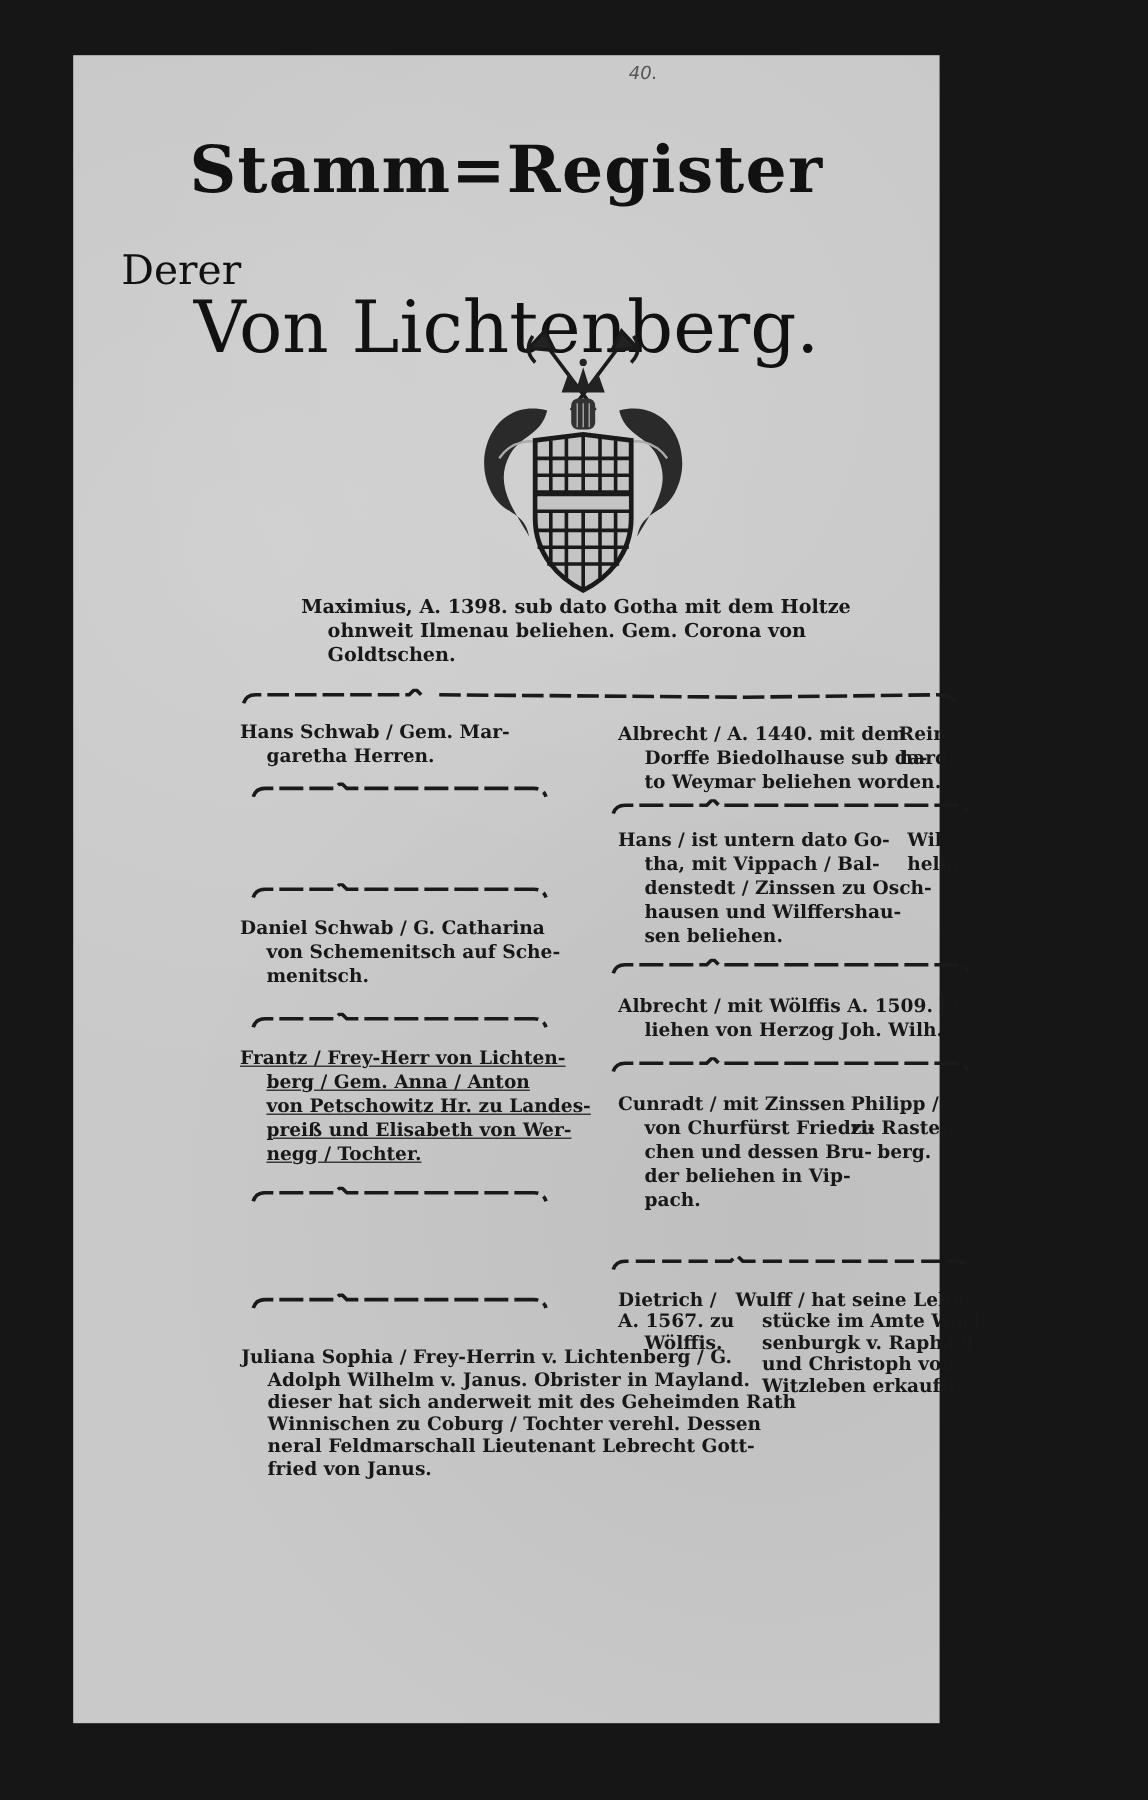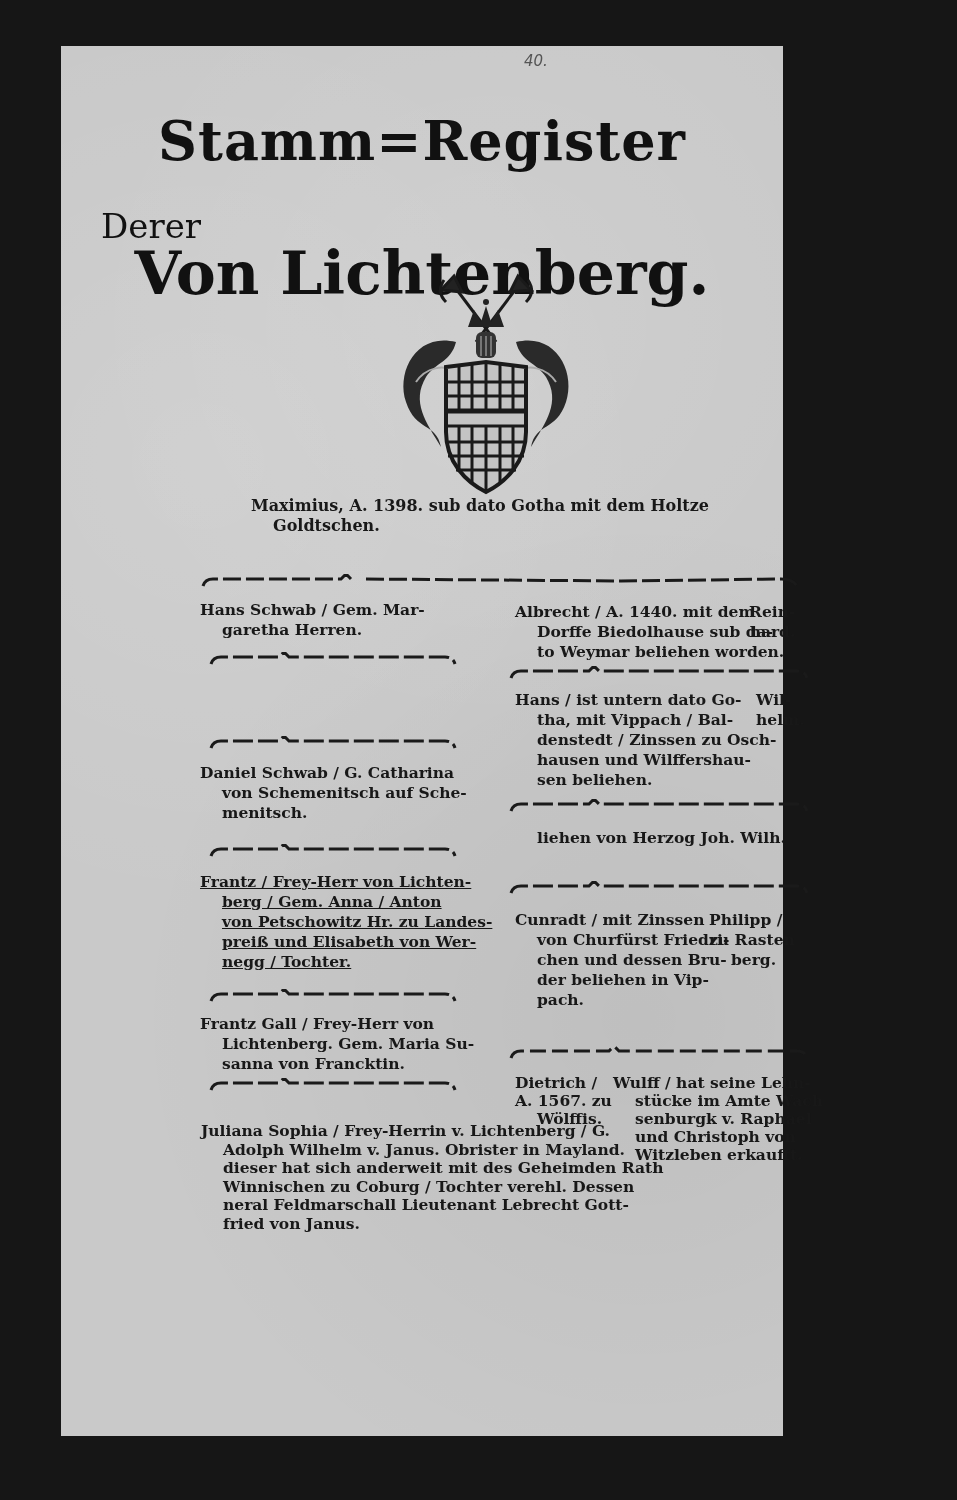--- a/index.html
+++ b/index.html
@@ -25,21 +25,21 @@
     position:absolute; left:0; width:100%; top:68px; text-align:center;
     font-family:"DejaVu Serif", serif; font-weight:bold; font-size:54px; letter-spacing:1px;
     color:#111; line-height:1;
   }
   .title2 {
     position:absolute; left:0; width:100%; top:163px; text-align:left;
     font-family:"DejaVu Serif", serif; font-size:34px; color:#111; line-height:1;margin-left:40px;
   }
   .title3 {
     position:absolute; left:0; width:100%; top:197px; text-align:center;
-    font-family:"DejaVu Serif", serif; font-weight:bold; font-size:60px; color:#111; line-height:1;
+    font-family:"DejaVu Serif", serif; font-weight:normal; font-size:60px; color:#111; line-height:1;
   }
   .crest { position:absolute; left:335px; top:226px; width:180px; height:230px; }
   .txt {
     position:absolute; font-size:15.5px; line-height:20px; color:#181818;
     font-family:"DejaVu Serif", serif; font-weight:bold;
   }
   .txt .line { display:block; white-space:nowrap; }
   .txt .indent { padding-left:22px; }
   .brace { position:absolute; height:16px; }
   .brace svg { display:block; }
@@ -95,20 +95,21 @@
         <line x1="60" y1="198" x2="120" y2="198"></line>
       </g>
       <rect x="52" y="140" width="76" height="14" fill="#c4c4c4"></rect>
       <line x1="50" y1="140" x2="130" y2="140" stroke="#1a1a1a" stroke-width="3"></line>
       <line x1="50" y1="154" x2="130" y2="154" stroke="#1a1a1a" stroke-width="3"></line>
     </svg>
   </div>
 
   <div class="txt" style="left:190px; top:450px; font-size:16px;">
     <span class="line">Maximius, A. 1398. sub dato Gotha mit dem Holtze</span>
+    <span class="line indent">ohnweit Ilmenau beliehen.     Gem. Corona von</span>
     <span class="line indent">Goldtschen.</span>
   </div>
 
   <div class="brace" style="left:140px; top:528px;">
     <svg width="600" height="16">
         <path d="M2 12 Q4 5 12 5 L140 5 L145 0 L150 5 M165 5 L420 7 L580 5 Q592 5 596 12" stroke="#1a1a1a" stroke-width="3" fill="none" stroke-dasharray="18 5"></path>
       </svg>
   </div>
 
   <div class="txt" style="left:139px; top:554px;">
@@ -139,25 +140,20 @@
     <span class="line">Frantz / Frey-Herr von Lichten-</span>
     <span class="line indent">berg / Gem. Anna / Anton</span>
     <span class="line indent">von Petschowitz Hr. zu Landes-</span>
     <span class="line indent">preiß und Elisabeth von Wer-</span>
     <span class="line indent">negg / Tochter.</span>
   </div>
   <div class="brace" style="left:148px; top:943px;">
     <svg width="248" height="16">
         <path d="M2 12 Q4 5 12 5 L70 5 L75 0 L80 5 L236 5 Q244 5 246 12" stroke="#1a1a1a" stroke-width="3" fill="none" stroke-dasharray="20 5"></path>
       </svg>
-  </div>
-  <div class="txt" style="left:139px; top:968px;">
-    <span class="line">Frantz Gall / Frey-Herr von</span>
-    <span class="line indent">Lichtenberg. Gem. Maria Su-</span>
-    <span class="line indent">sanna von Francktin.</span>
   </div>
   <div class="brace" style="left:148px; top:1032px;">
     <svg width="248" height="16">
         <path d="M2 12 Q4 5 12 5 L70 5 L75 0 L80 5 L236 5 Q244 5 246 12" stroke="#1a1a1a" stroke-width="3" fill="none" stroke-dasharray="20 5"></path>
       </svg>
   </div>
   <div class="txt" style="left:140px; top:1076px; line-height:18.5px;">
     <span class="line">Juliana Sophia / Frey-Herrin v. Lichtenberg / G.</span>
     <span class="line indent">Adolph Wilhelm v. Janus. Obrister in Mayland.</span>
     <span class="line indent">dieser hat sich anderweit mit des Geheimden Rath</span>
@@ -190,20 +186,21 @@
   <div class="txt" style="left:695px; top:644px;">
     <span class="line">Wil-</span>
     <span class="line">helm.</span>
   </div>
   <div class="brace" style="left:448px; top:753px;">
     <svg width="300" height="16">
         <path d="M2 12 Q4 5 12 5 L80 5 L85 0 L90 5 L288 5 Q296 5 298 12" stroke="#1a1a1a" stroke-width="3" fill="none" stroke-dasharray="20 5"></path>
       </svg>
   </div>
   <div class="txt" style="left:454px; top:782px;">
+    <span class="line">Albrecht / mit Wölffis A. 1509. be-</span>
     <span class="line indent">liehen von Herzog Joh. Wilh.</span>
   </div>
   <div class="brace" style="left:448px; top:835px;">
     <svg width="300" height="16">
         <path d="M2 12 Q4 5 12 5 L80 5 L85 0 L90 5 L288 5 Q296 5 298 12" stroke="#1a1a1a" stroke-width="3" fill="none" stroke-dasharray="20 5"></path>
       </svg>
   </div>
   <div class="txt" style="left:454px; top:864px;">
     <span class="line">Cunradt / mit Zinssen</span>
     <span class="line indent">von Churfürst Friedri-</span>

